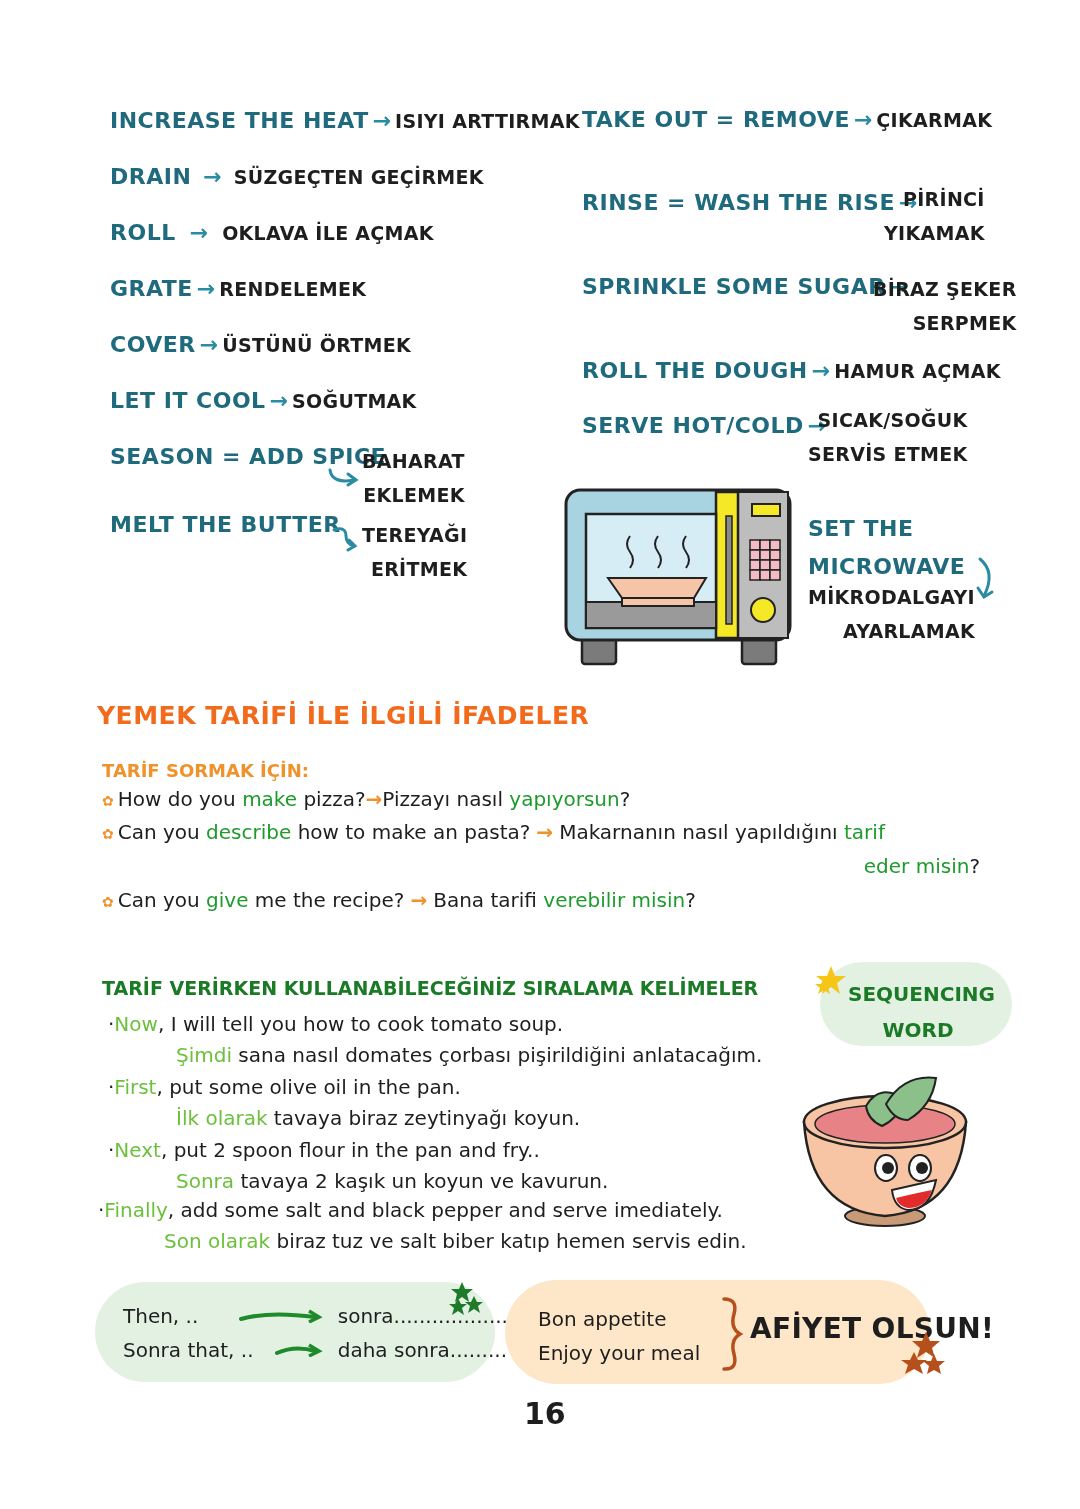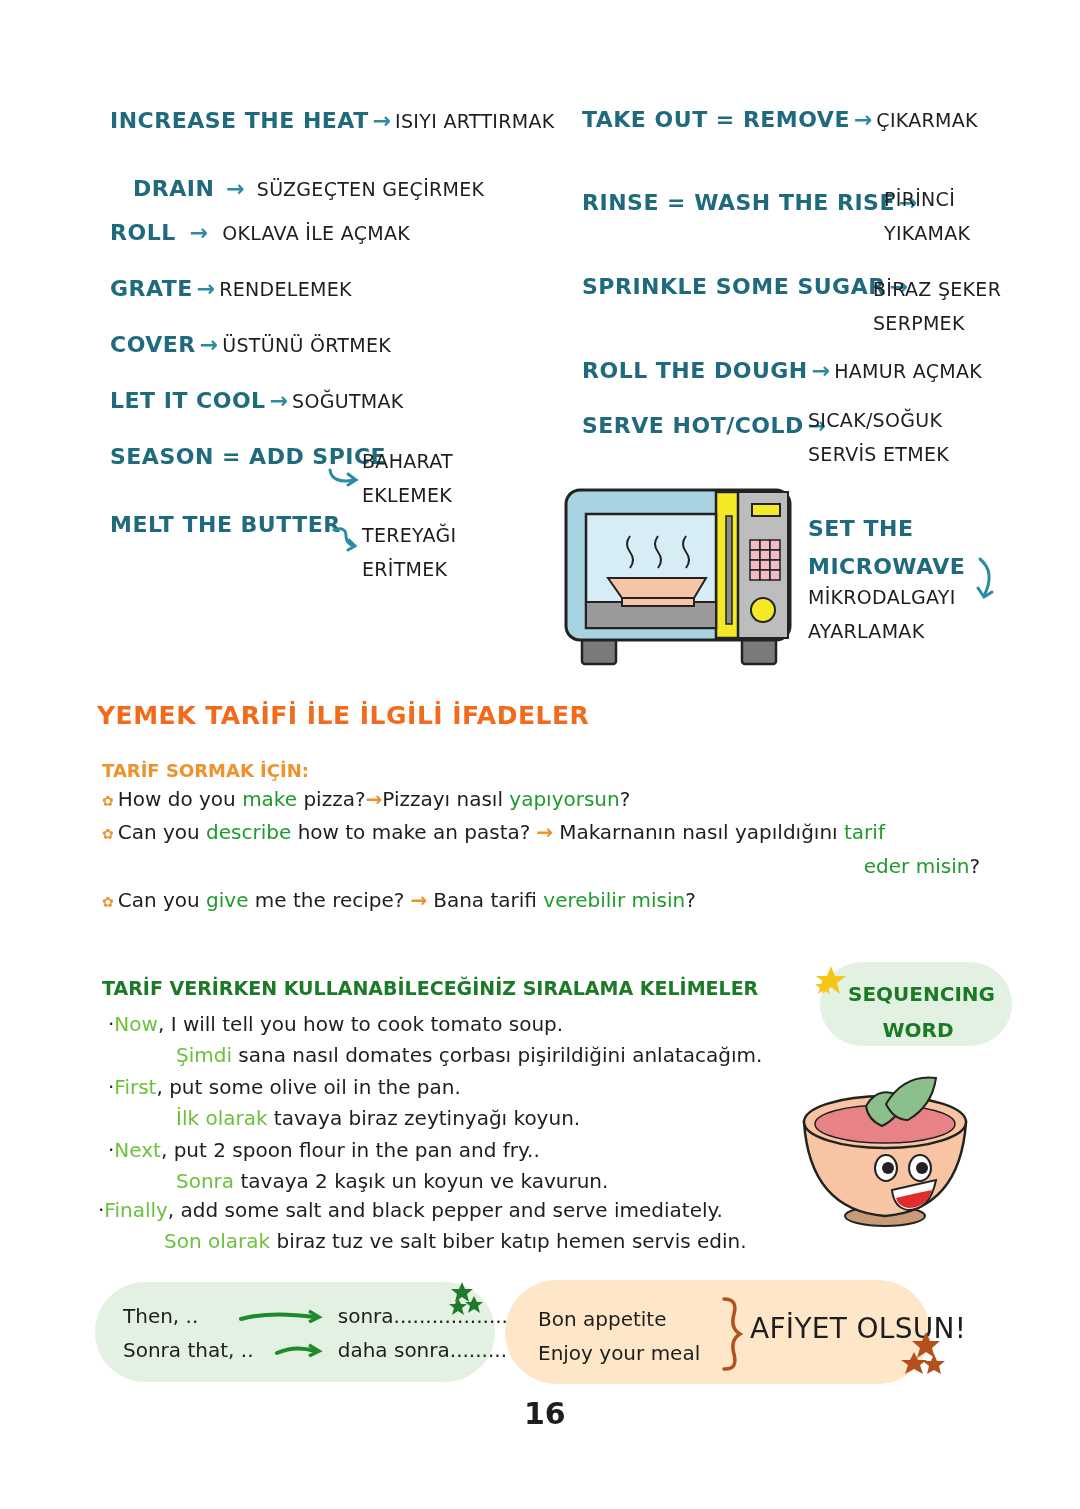--- a/index.html
+++ b/index.html
@@ -1,20 +1,20 @@
 <!DOCTYPE html>
 <html><head>
 <meta charset="utf-8">
 <style>
   html, body { margin:0; padding:0; background:#ffffff; }
   body { width:1080px; height:1509px; position:relative; overflow:hidden;
          font-family:"DejaVu Sans", sans-serif; }
   .abs { position:absolute; }
   .teal { color:#1f6a7c; font-weight:bold; letter-spacing:0.5px; }
-  .blk  { color:#1e1e1e; font-weight:normal; letter-spacing:0.3px; }
+  .blk  { color:#1e1e1e; font-weight:bold; letter-spacing:0.3px;text-align:right; }
   .vocab { font-size:22px; white-space:nowrap; }
   .tr { font-size:19px; line-height:34px; }
   .arrow { color:#2a8ba3; font-weight:bold; font-size:22px; margin:0 4px; }
   .orange-title { color:#f26a1b; font-weight:bold; font-size:25px; letter-spacing:0.5px; }
   .orange-sub { color:#f0922b; font-weight:bold; font-size:18px; }
   .phr { font-size:20px; color:#1e1e1e; white-space:nowrap; }
   .grn { color:#1e9b2d; }
   .lgrn { color:#6cc03c; }
   .dgrn-title { color:#1b7a25; font-weight:bold; font-size:19px; }
   .oarrow { color:#f0922b; font-weight:bold; }
@@ -23,21 +23,21 @@
   .pill-green { background:#e3f1e3; border-radius:60px; }
   .pill-orange { background:#fde7c8; border-radius:60px; }
   .pagenum { font-size:30px; font-weight:bold; color:#1e1e1e; }
 </style>
 </head>
 <body>
 
 <div class="abs vocab" style="left:110px;top:108px;">
   <span class="teal">INCREASE THE HEAT</span><span class="arrow">→</span><span class="blk" style="font-size:19px">ISIYI ARTTIRMAK</span>
 </div>
-<div class="abs vocab" style="left:110px;top:176px;margin-left:23px;">
+<div class="abs vocab" style="left:110px;top:164px;">
   <span class="teal">DRAIN</span><span class="arrow" style="margin:0 12px">→</span><span class="blk" style="font-size:19px">SÜZGEÇTEN GEÇİRMEK</span>
 </div>
 <div class="abs vocab" style="left:110px;top:220px;">
   <span class="teal">ROLL</span><span class="arrow" style="margin:0 14px">→</span><span class="blk" style="font-size:19px">OKLAVA İLE AÇMAK</span>
 </div>
 <div class="abs vocab" style="left:110px;top:276px;">
   <span class="teal">GRATE</span><span class="arrow">→</span><span class="blk" style="font-size:19px">RENDELEMEK</span>
 </div>
 <div class="abs vocab" style="left:110px;top:332px;">
   <span class="teal">COVER</span><span class="arrow">→</span><span class="blk" style="font-size:19px">ÜSTÜNÜ ÖRTMEK</span>

